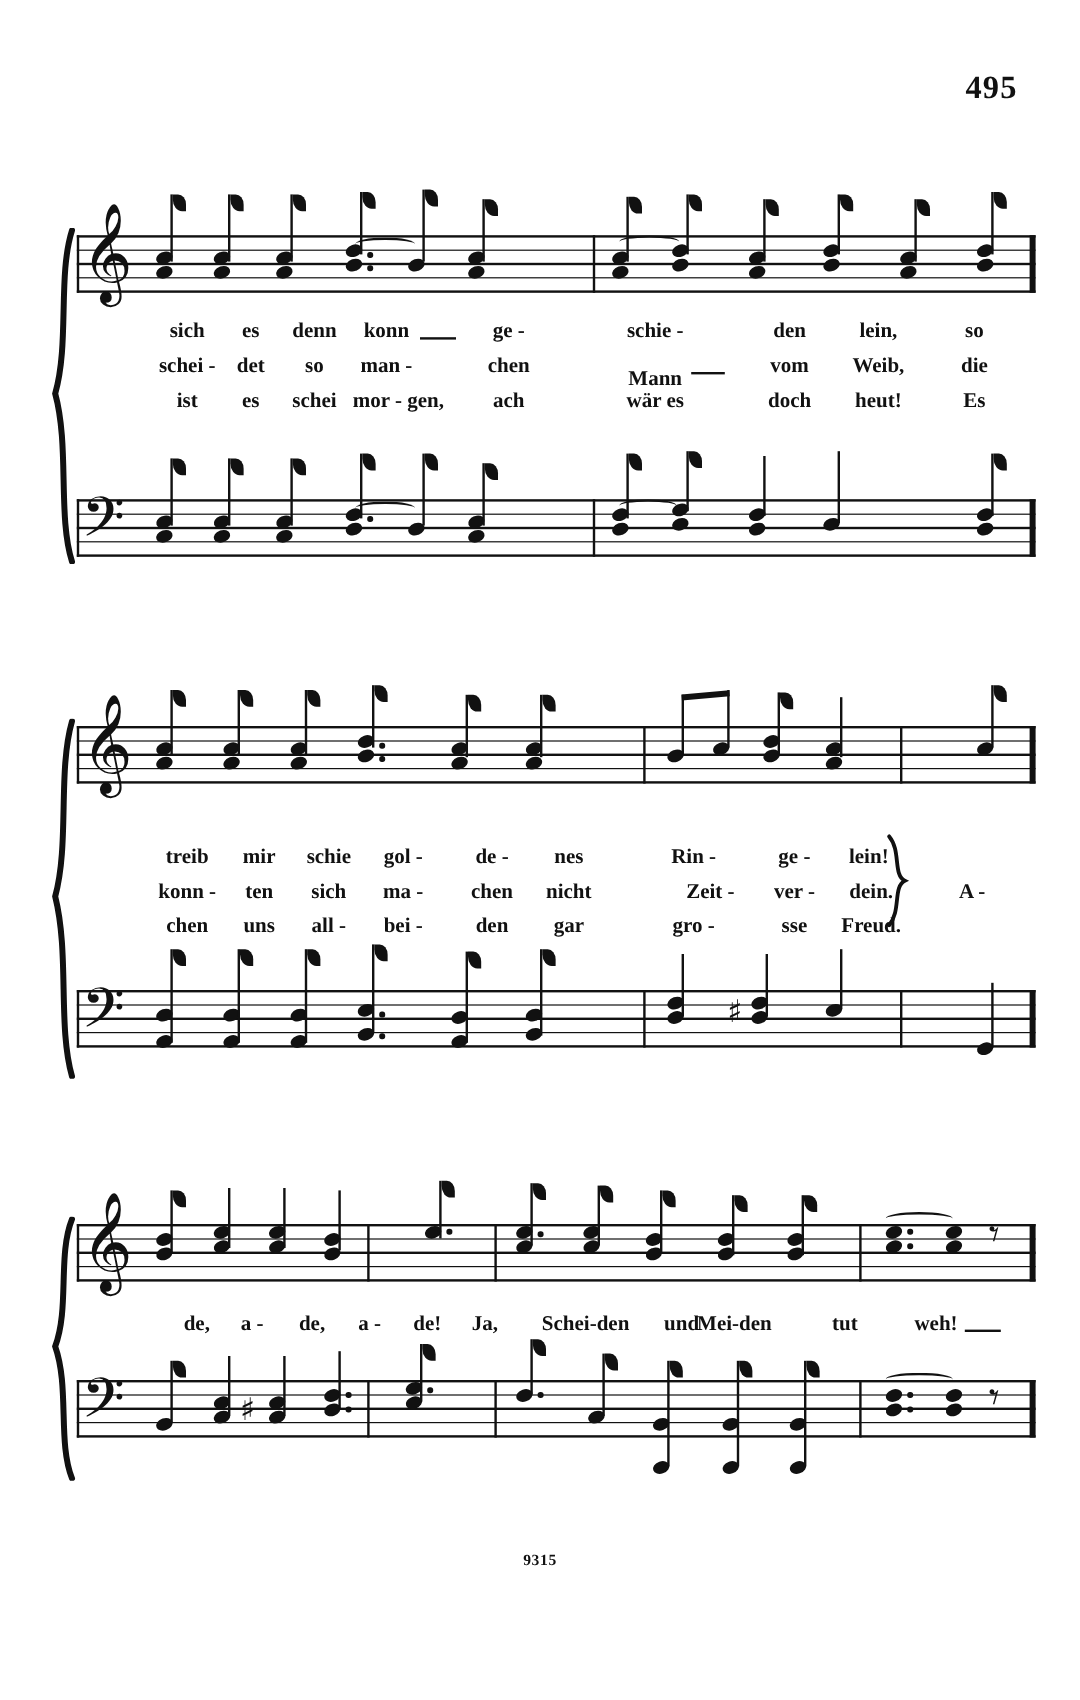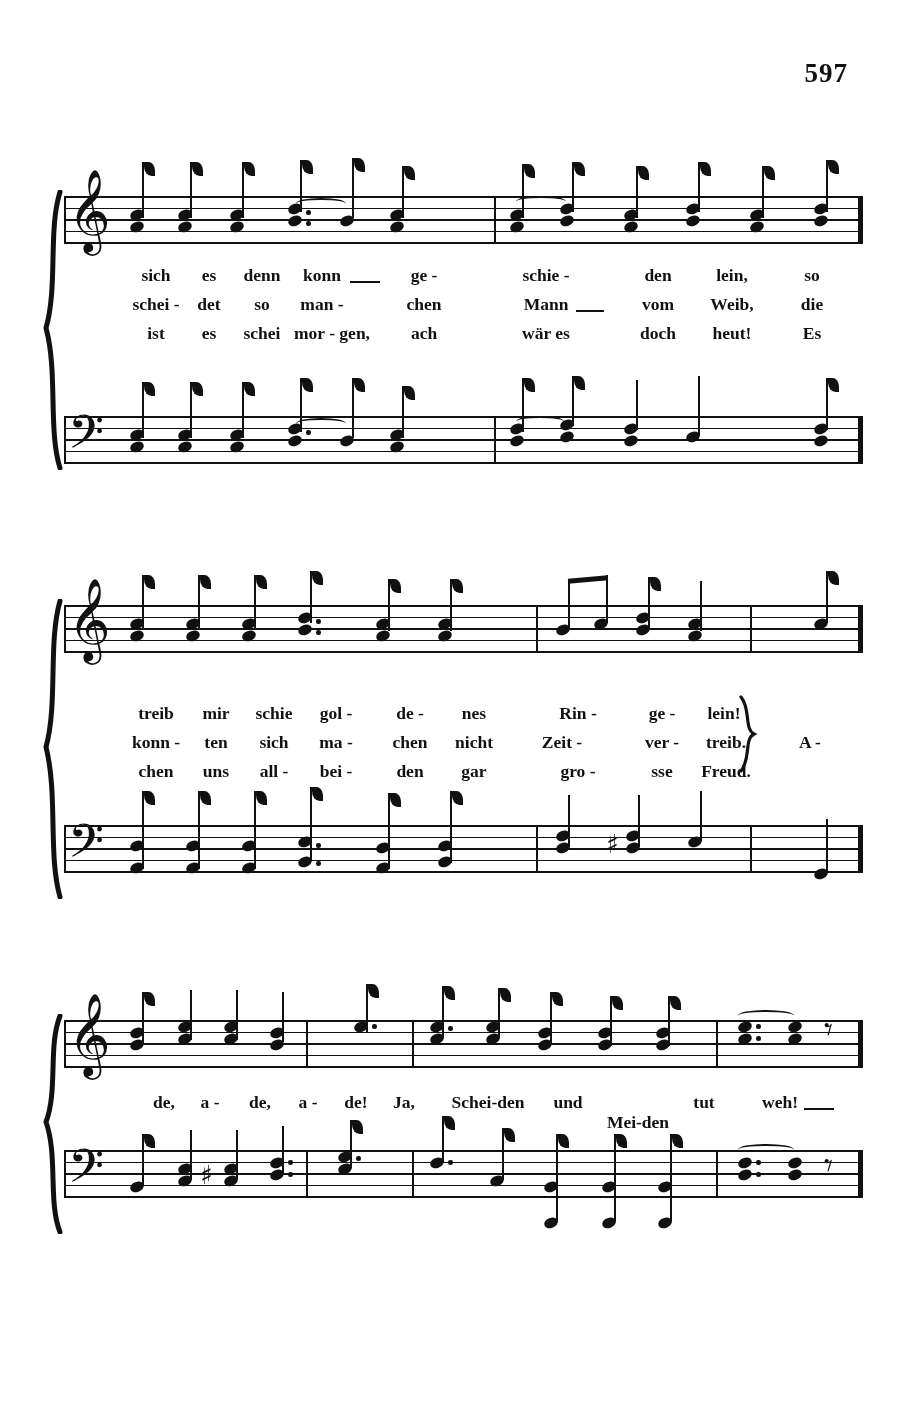--- a/index.html
+++ b/index.html
@@ -186,21 +186,21 @@
     position: absolute;
     height: 2.2px;
     background: #111;
   }
 </style>
 </head>
 <body>
 
 <div class="page">
 
-  <div class="page-number">597</div>
+  <div class="page-number">495</div>
 
   <div class="system s1">
 
     <div class="brace" style="top:20px;">
       <svg width="22" height="280" viewBox="0 0 22 280">
         <path d="M18 2 C6 40 16 96 4 138 C16 182 6 240 18 278" fill="none" stroke="#111" stroke-width="5" stroke-linecap="round"></path>
       </svg>
     </div>
 
     <div class="staff treble-staff">
@@ -303,21 +303,21 @@
       <span class="syl" style="left:594px;">den</span>
       <span class="syl" style="left:668px;">lein,</span>
       <span class="syl" style="left:748px;">so</span>
     </div>
     <div class="lyric-line l2">
       <span class="syl" style="left:92px;">schei -</span>
       <span class="syl" style="left:145px;">det</span>
       <span class="syl" style="left:198px;">so</span>
       <span class="syl" style="left:258px;">man -</span>
       <span class="syl" style="left:360px;">chen</span>
-      <span class="syl" style="left:482px;">Mann</span>
+      <span class="syl" style="left:482px;margin-top:11px;">Mann</span>
       <span class="ext" style="left:512px; top:16px; width:28px;"></span>
       <span class="syl" style="left:594px;">vom</span>
       <span class="syl" style="left:668px;">Weib,</span>
       <span class="syl" style="left:748px;">die</span>
     </div>
     <div class="lyric-line l3">
       <span class="syl" style="left:92px;">ist</span>
       <span class="syl" style="left:145px;">es</span>
       <span class="syl" style="left:198px;">schei</span>
       <span class="syl" style="left:268px;">mor - gen,</span>
@@ -503,23 +503,23 @@
       <span class="syl" style="left:598px;">ge -</span>
       <span class="syl" style="left:660px;">lein!</span>
     </div>
     <div class="lyric-line l2">
       <span class="syl" style="left:92px;">konn -</span>
       <span class="syl" style="left:152px;">ten</span>
       <span class="syl" style="left:210px;">sich</span>
       <span class="syl" style="left:272px;">ma -</span>
       <span class="syl" style="left:346px;">chen</span>
       <span class="syl" style="left:410px;">nicht</span>
-      <span class="syl" style="left:498px;">Zeit -</span>
+      <span class="syl" style="left:528px;">Zeit -</span>
       <span class="syl" style="left:598px;">ver -</span>
-      <span class="syl" style="left:662px;">treib.</span>
+      <span class="syl" style="left:662px;">dein.</span>
     </div>
     <div class="lyric-line l3">
       <span class="syl" style="left:92px;">chen</span>
       <span class="syl" style="left:152px;">uns</span>
       <span class="syl" style="left:210px;">all -</span>
       <span class="syl" style="left:272px;">bei -</span>
       <span class="syl" style="left:346px;">den</span>
       <span class="syl" style="left:410px;">gar</span>
       <span class="syl" style="left:514px;">gro -</span>
       <span class="syl" style="left:598px;">sse</span>
@@ -703,21 +703,21 @@
 
     <div class="lyric-line l1">
       <span class="syl" style="left:100px;">de,</span>
       <span class="syl" style="left:146px;">a -</span>
       <span class="syl" style="left:196px;">de,</span>
       <span class="syl" style="left:244px;">a -</span>
       <span class="syl" style="left:292px;">de!</span>
       <span class="syl" style="left:340px;">Ja,</span>
       <span class="syl" style="left:424px;">Schei-den</span>
       <span class="syl" style="left:504px;">und</span>
-      <span class="syl" style="left:574px;margin-top:20px;">Mei-den</span>
+      <span class="syl" style="left:548px;">Mei-den</span>
       <span class="syl" style="left:640px;">tut</span>
       <span class="syl" style="left:716px;">weh!</span>
       <span class="ext" style="left:740px; top:16px; width:30px;"></span>
     </div>
 
     <div class="staff bass-staff">
       <div class="ln"></div>
         <div class="ln"></div>
         <div class="ln"></div>
         <div class="ln"></div>
@@ -799,13 +799,14 @@
       <div class="dot" style="left:718px; top:172px;"></div>
     </div>
     <div class="tie" style="left:700px; top:144px; width:56px;"></div>
     <div>
       <div class="nh" style="left:750px; top:170px;"></div>
       <div class="nh" style="left:750px; top:158px;"></div>
     </div>
     <div class="rest8" style="left:786px; top:148px;">𝄾</div>
   </div>
 
+  <div class="plate-number">9315</div>
 </div>
 
 </body></html>

